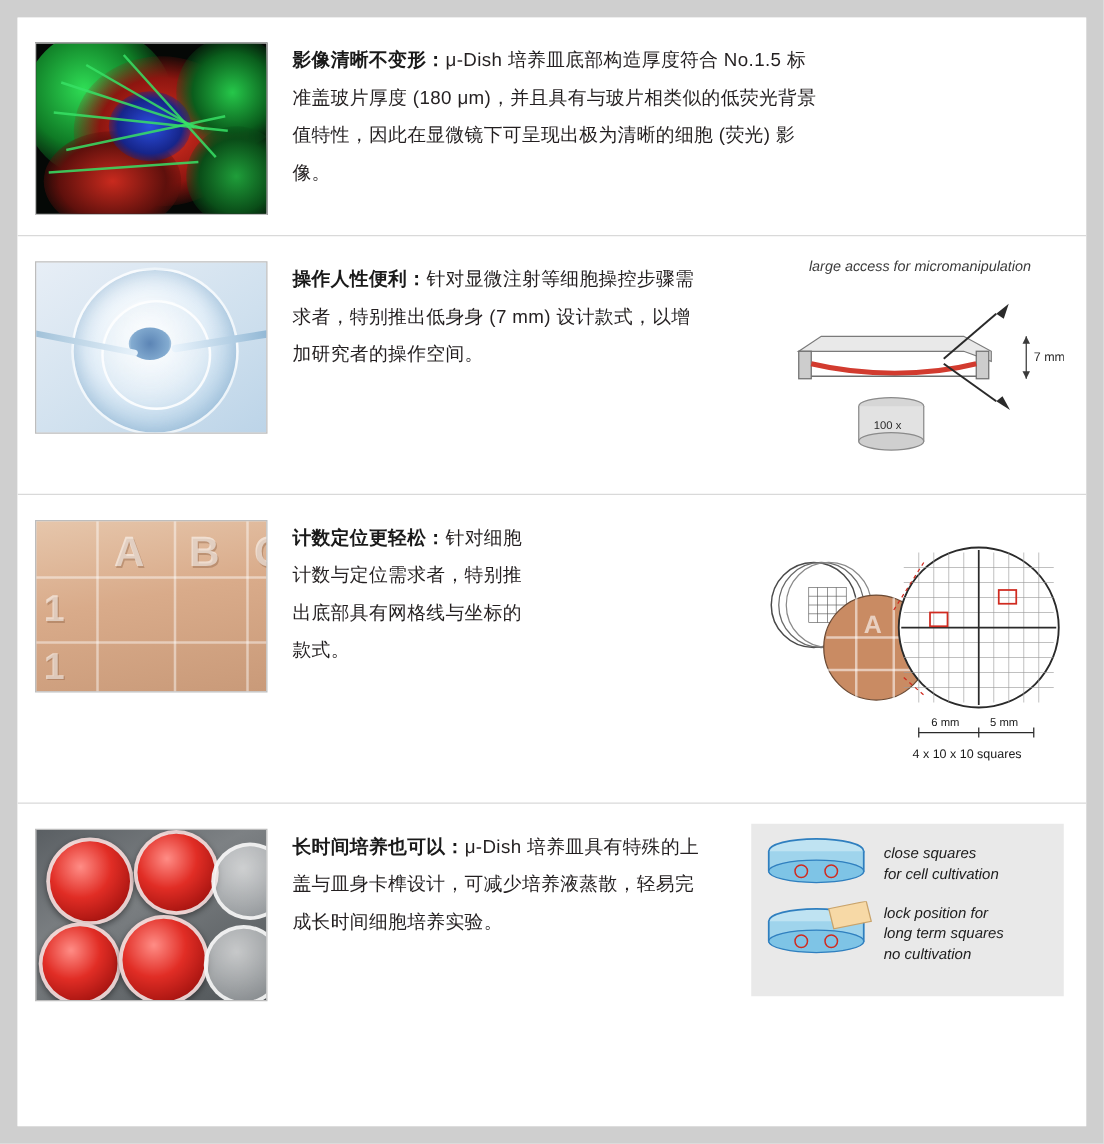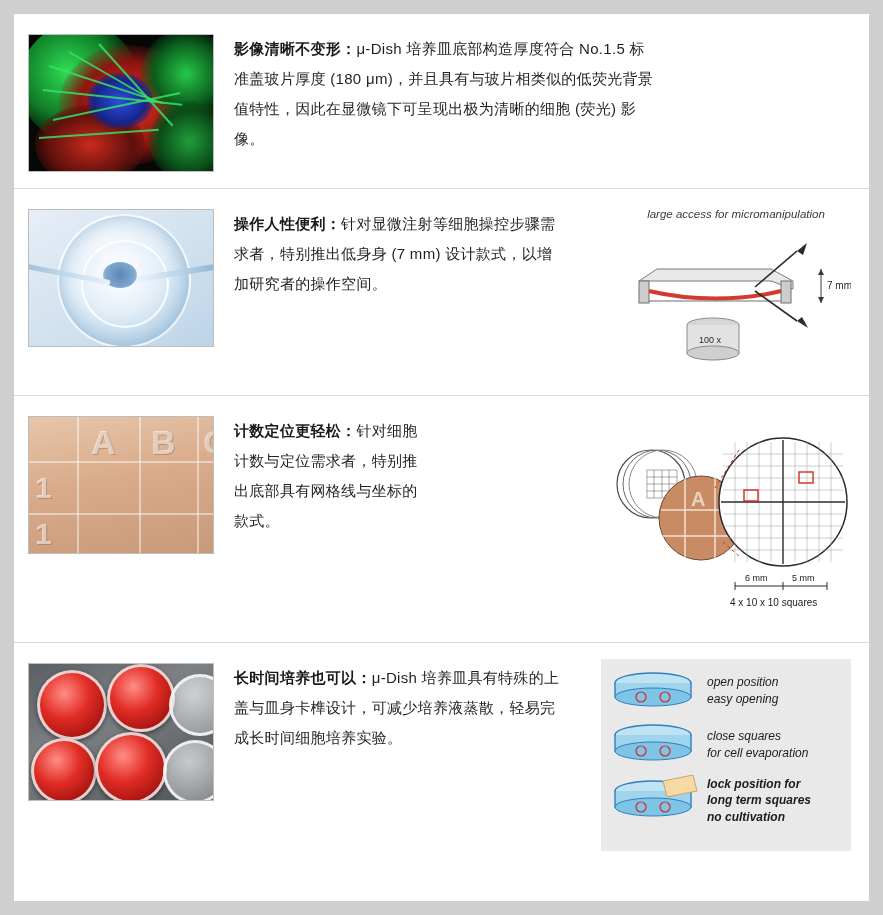--- a/index.html
+++ b/index.html
@@ -151,21 +151,21 @@
     font-size: 11.5px; font-style: italic; color:#3a3a3a;
     text-align:center; line-height:1.35; margin-bottom:6px;
   }
 
   
   .art-count { width: 252px; }
 
   
   .art-lids { width: 250px; background:#e9e9e9; padding:8px 6px; box-sizing:border-box; }
   .lid-row { display:flex; align-items:center; gap:8px; margin-bottom:6px; }
-  .lid-row:last-child { margin-bottom:16px;font-weight:bold; }
+  .lid-row:last-child { margin-bottom:16px; }
   .lid-text { font-style: italic; font-size: 12px; color:#1c1c1c; line-height:1.35; }
 
   svg { display:block; }
 </style>
 </head>
 <body>
 
 <div class="page">
  <div class="inner">
 
@@ -329,42 +329,29 @@
         <div class="d" style="left:66px; top:68px; width:66px; height:66px;"></div>
         <div class="dl" style="left:134px; top:76px; width:58px; height:58px;"></div>
       </div>
     </div>
     <div class="text-cell">
       <p class="feature-text" style="max-width:330px;"><span class="feature-title">长时间培养也可以：</span><span>μ-Dish 培养皿具有特殊的上盖与皿身卡榫设计，可减少培养液蒸散，轻易完成长时间细胞培养实验。</span></p>
     </div>
     <div class="art-cell art-lids">
       <div class="lid-row">
         <svg width="92" height="48" viewBox="0 0 92 48">
-          <ellipse cx="46" cy="16" rx="38" ry="10" fill="#bfe3f2" stroke="#2f7fbf" stroke-width="1.4"></ellipse>
-          <path d="M8,16 L8,30 C8,38 84,38 84,30 L84,16" fill="#9fd4ec" stroke="#2f7fbf" stroke-width="1.4"></path>
-          <ellipse cx="46" cy="30" rx="38" ry="9" fill="#7ec4e6" stroke="#2f7fbf" stroke-width="1"></ellipse>
-          <circle cx="34" cy="30" r="5" fill="none" stroke="#d02b20" stroke-width="1.2"></circle>
-          <circle cx="58" cy="30" r="5" fill="none" stroke="#d02b20" stroke-width="1.2"></circle>
-        </svg>
-        <div class="lid-text">
-          <div>open position</div>
-          <div>easy opening</div>
-        </div>
-      </div>
-      <div class="lid-row">
-        <svg width="92" height="48" viewBox="0 0 92 48">
           <ellipse cx="46" cy="14" rx="38" ry="10" fill="#bfe3f2" stroke="#2f7fbf" stroke-width="1.4"></ellipse>
           <path d="M8,14 L8,30 C8,38 84,38 84,30 L84,14" fill="#9fd4ec" stroke="#2f7fbf" stroke-width="1.4"></path>
           <ellipse cx="46" cy="30" rx="38" ry="9" fill="#7ec4e6" stroke="#2f7fbf" stroke-width="1"></ellipse>
           <circle cx="34" cy="30" r="5" fill="none" stroke="#d02b20" stroke-width="1.2"></circle>
           <circle cx="58" cy="30" r="5" fill="none" stroke="#d02b20" stroke-width="1.2"></circle>
         </svg>
         <div class="lid-text">
           <div>close squares</div>
-          <div>for cell evaporation</div>
+          <div>for cell cultivation</div>
         </div>
       </div>
       <div class="lid-row">
         <svg width="92" height="52" viewBox="0 0 92 52">
           <ellipse cx="46" cy="16" rx="38" ry="10" fill="#bfe3f2" stroke="#2f7fbf" stroke-width="1.4"></ellipse>
           <path d="M8,16 L8,32 C8,40 84,40 84,32 L84,16" fill="#9fd4ec" stroke="#2f7fbf" stroke-width="1.4"></path>
           <ellipse cx="46" cy="32" rx="38" ry="9" fill="#7ec4e6" stroke="#2f7fbf" stroke-width="1"></ellipse>
           <circle cx="34" cy="32" r="5" fill="none" stroke="#d02b20" stroke-width="1.2"></circle>
           <circle cx="58" cy="32" r="5" fill="none" stroke="#d02b20" stroke-width="1.2"></circle>
           <polygon points="56,6 86,0 90,16 60,22" fill="#f7d9a6" stroke="#c9a36a" stroke-width="1"></polygon>

